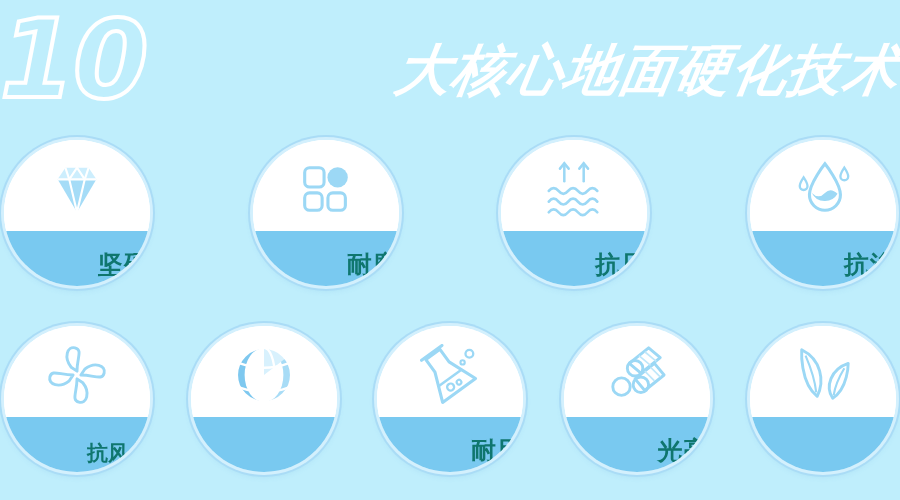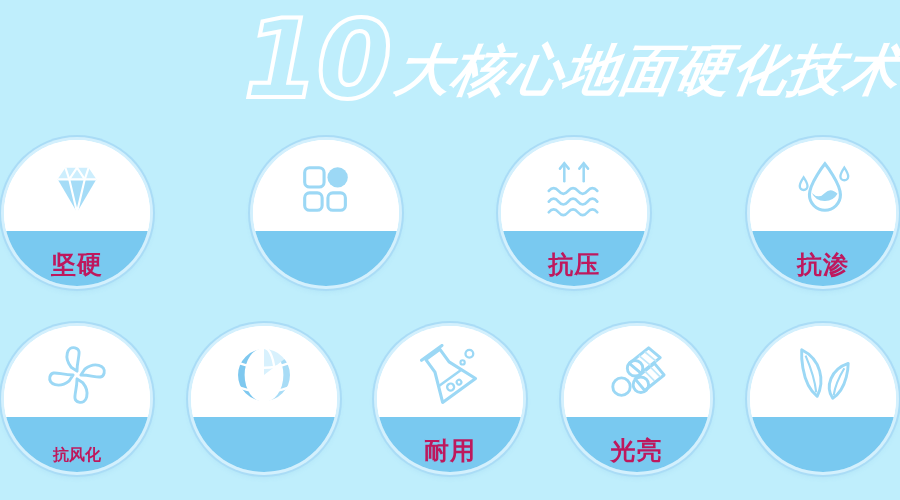--- a/index.html
+++ b/index.html
@@ -22,21 +22,21 @@
 
   
   .title-row {
     position: absolute;
     left: 0;
     top: 8px;
     width: 900px;
     height: 112px;
     display: flex;
     align-items: center;
-    justify-content: flex-end;
+    justify-content: space-between;
     gap: 6px;
   }
   .big-number {
     font-size: 108px;
     line-height: 1;
     font-weight: 700;
     font-style: italic;
     letter-spacing: -2px;
     color: transparent;
     -webkit-text-stroke: 4px #ffffff;
@@ -112,31 +112,31 @@
   .badge .icon-wrap svg {
     display: block;
     width: 100%;
     height: 100%;
   }
   .badge .badge-label {
     position: absolute;
     left: 0;
     bottom: 9px;
     width: 100%;
-    text-align: center;
-    color: #be185d;
+    text-align: right;
+    color: #0f766e;
     font-size: 25px;
     font-weight: 700;
     letter-spacing: 1px;
     line-height: 1;
     z-index: 3;
     white-space: nowrap;
   }
   .badge .badge-label.small {
-    font-size: 16px;
+    font-size: 21px;
     letter-spacing: 0px;
   }
 </style>
 </head>
 <body>
 
 <div id="poster">
 
   <div class="title-row">
     <span class="big-number">10</span>
@@ -166,20 +166,21 @@
         <div class="white-top"></div>
         <div class="blue-band"></div>
         <div class="icon-wrap">
           <svg viewBox="0 0 64 64" fill="none" aria-hidden="true">
             <rect x="10" y="10" width="20" height="20" rx="5" stroke="#9cd8f5" stroke-width="3.2"></rect>
             <circle cx="44" cy="20" r="10.5" fill="#9cd8f5"></circle>
             <rect x="10" y="36" width="18" height="18" rx="5" stroke="#9cd8f5" stroke-width="3.2"></rect>
             <rect x="34" y="36" width="18" height="18" rx="5" stroke="#9cd8f5" stroke-width="3.2"></rect>
           </svg>
         </div>
+        <div class="badge-label">耐磨</div>
       </div>
 
 
       <div class="badge">
         <div class="white-top"></div>
         <div class="blue-band"></div>
         <div class="icon-wrap">
           <svg viewBox="0 0 64 64" fill="none" aria-hidden="true">
             <g stroke="#9cd8f5" stroke-width="2.6" stroke-linecap="round" fill="none">
               <path d="M22 24 L22 6"></path>

